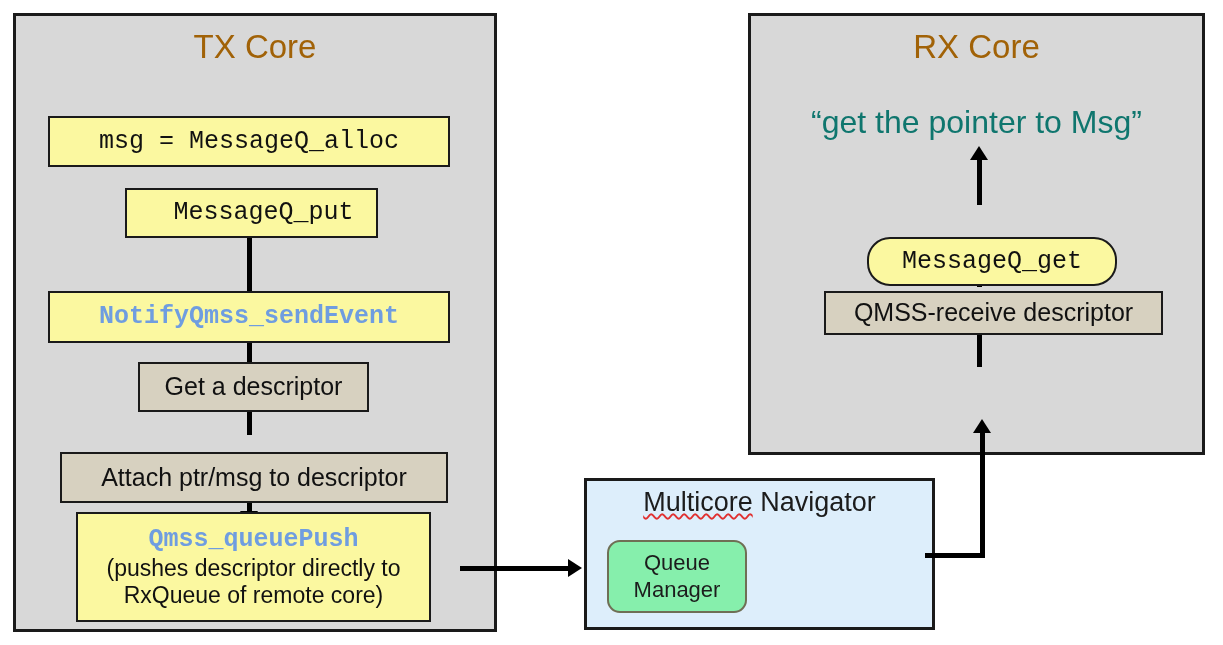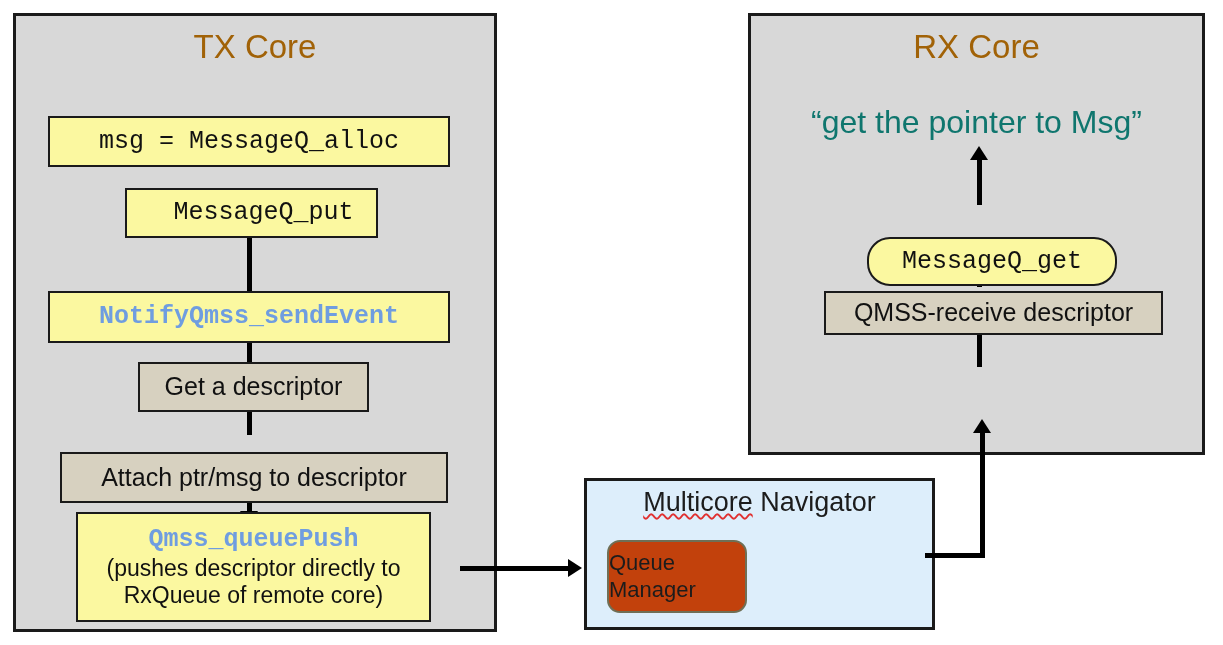--- a/index.html
+++ b/index.html
@@ -129,27 +129,27 @@
   .spell {
     text-decoration: underline;
     text-decoration-color: #e03030;
     text-decoration-style: wavy;
     text-decoration-thickness: 2px;
     text-underline-offset: 2px;
     margin-top: 24px;
   }
   .nav-sub {
     position: absolute;
-    background: #c2410c;
+    background: #86efac;
     border: 2px solid #6f6f55;
     border-radius: 13px;
     box-sizing: border-box;
     display: flex;
     flex-direction: column;
-    align-items: flex-start;
+    align-items: center;
     justify-content: center;
     text-align: center;
     font-size: 22px;
     color: #1c1c1c;
     line-height: 1.2;
     font-family: "Liberation Sans", sans-serif;
   }
 </style>
 </head>
 <body>

